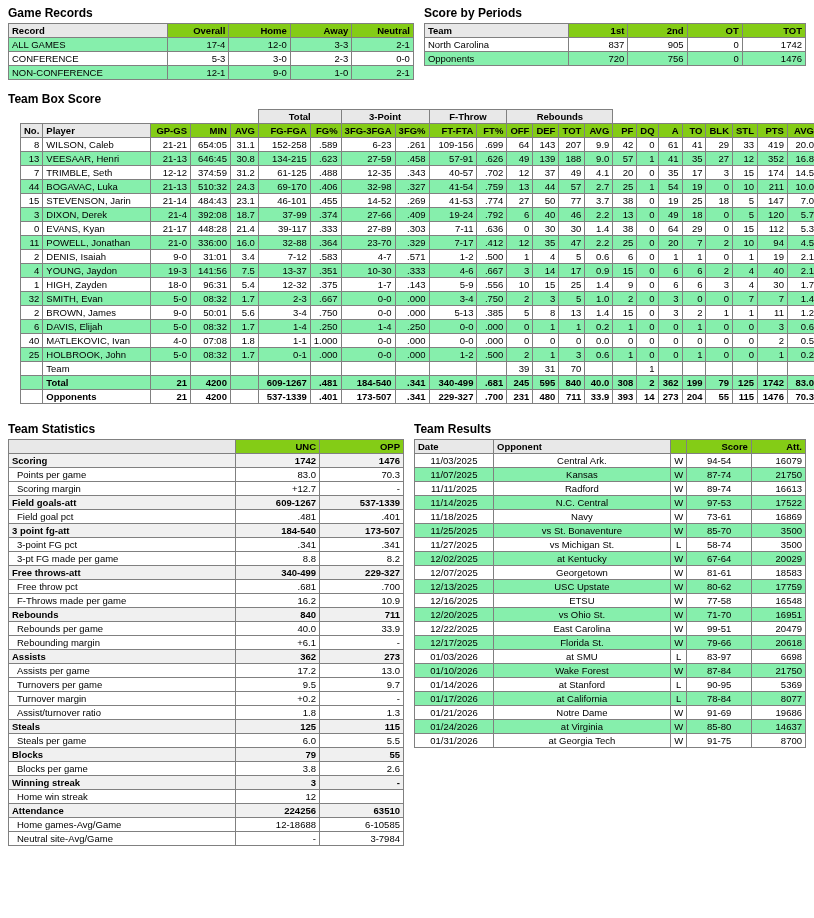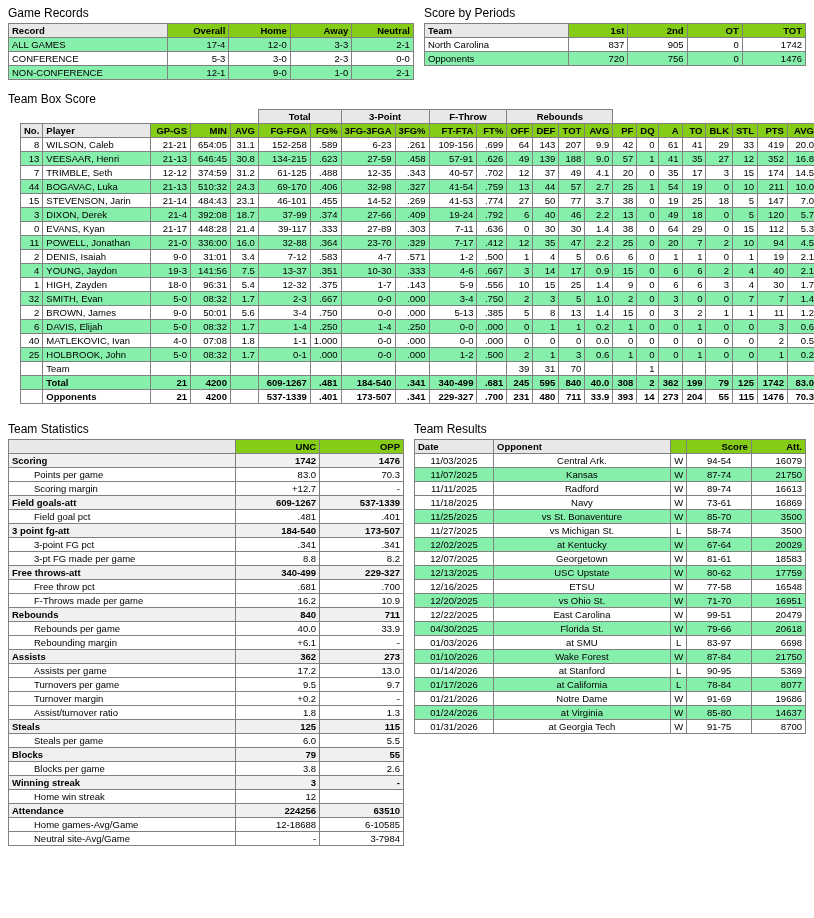--- a/index.html
+++ b/index.html
@@ -6,21 +6,21 @@
   body {
     margin: 0;
     padding: 6px 8px;
     background: #ffffff;
     font-family: "Liberation Sans", sans-serif;
     font-size: 10px;
     color: #000000;
     width: 814px;
   }
   .section-title {
-    font-weight: normal;
+    font-weight: bold;
     font-size: 12px;
     margin: 0 0 3px 0;
   }
   table {
     border-collapse: collapse;
     font-size: 9.5px;
   }
   td, th {
     border: 1px solid #808080;
     padding: 1px 3px;
@@ -55,21 +55,21 @@
   .player-name { text-align: left; }
   .num-col { text-align: right; }
 
   
   .bottom-row { display: flex; gap: 10px; margin-top: 18px; align-items: flex-start; }
   .bottom-left { width: 400px; }
   .bottom-right { width: 396px; }
   #team-stats-table { width: 100%; }
   #team-stats-table td { height: 13px; }
   .stat-group { font-weight: bold; background: #f0f0f0; }
-  .stat-sub { padding-left: 25px; }
+  .stat-sub { padding-left: 8px; }
   #team-results-table { width: 100%; }
   #team-results-table td { height: 13px; }
 </style>
 </head>
 <body>
 
 <div class="top-row">
 
   <div class="top-left">
     <div class="section-title">Game Records</div>
@@ -839,20 +839,27 @@
             <td class="c">87-74</td>
             <td class="r">21750</td>
           </tr>
           <tr>
             <td class="c">11/11/2025</td>
             <td class="c">Radford</td>
             <td class="c">W</td>
             <td class="c">89-74</td>
             <td class="r">16613</td>
           </tr>
+          <tr class="row-alt">
+            <td class="c">11/14/2025</td>
+            <td class="c">N.C. Central</td>
+            <td class="c">W</td>
+            <td class="c">97-53</td>
+            <td class="r">17522</td>
+          </tr>
           <tr>
             <td class="c">11/18/2025</td>
             <td class="c">Navy</td>
             <td class="c">W</td>
             <td class="c">73-61</td>
             <td class="r">16869</td>
           </tr>
           <tr class="row-alt">
             <td class="c">11/25/2025</td>
             <td class="c">vs St. Bonaventure</td>
@@ -903,21 +910,21 @@
             <td class="r">16951</td>
           </tr>
           <tr>
             <td class="c">12/22/2025</td>
             <td class="c">East Carolina</td>
             <td class="c">W</td>
             <td class="c">99-51</td>
             <td class="r">20479</td>
           </tr>
           <tr class="row-alt">
-            <td class="c">04/30/2025</td>
+            <td class="c">12/17/2025</td>
             <td class="c">Florida St.</td>
             <td class="c">W</td>
             <td class="c">79-66</td>
             <td class="r">20618</td>
           </tr>
           <tr>
             <td class="c">01/03/2026</td>
             <td class="c">at SMU</td>
             <td class="c">L</td>
             <td class="c">83-97</td>

